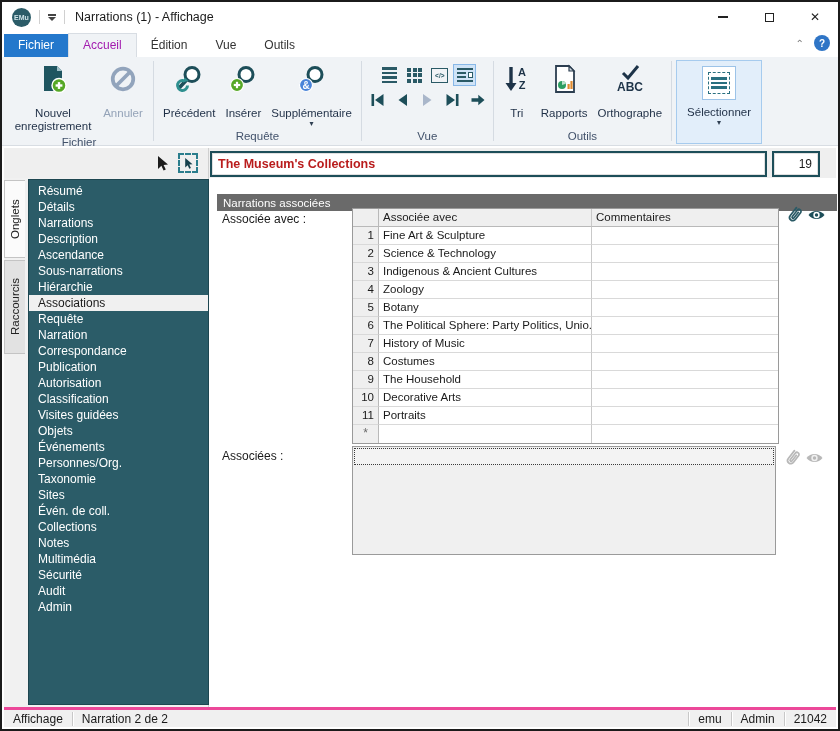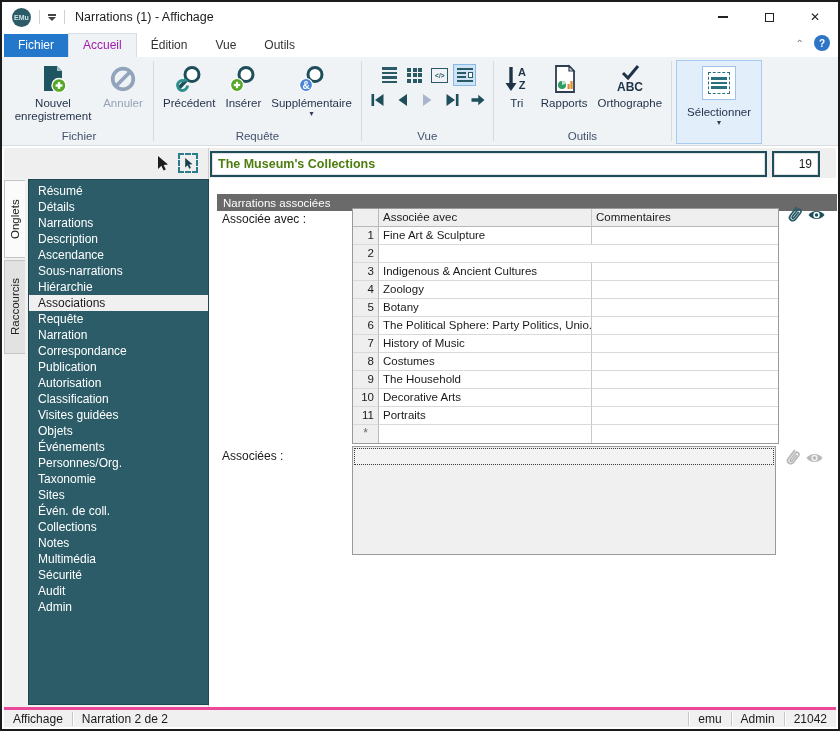--- a/index.html
+++ b/index.html
@@ -30,21 +30,21 @@
   .tabrow-right { position:absolute; right:8px; top:3px; display:flex; align-items:center; gap:10px; }
   .chev-up { color:#777; font-size:10px; }
   .help-btn { width:16px; height:16px; border-radius:50%; background:#2f75c6; color:#fff; font-size:10px; font-weight:bold; display:flex; align-items:center; justify-content:center; }
 
   
   .ribbon { height:89px; background:#f0f3f6; border-bottom:1px solid #d8dde3; display:flex; align-items:stretch; padding:2px 0 0 4px; }
   .rgroup { display:flex; flex-direction:column; align-items:center; padding:1px 3px 0; }
   .rbuttons { flex:1; display:flex; align-items:flex-start; }
   .rbtn { display:flex; flex-direction:column; align-items:center; padding:3px 5px 1px; text-align:center; }
   .ricon { height:32px; display:flex; align-items:center; justify-content:center; }
-  .rlabel { font-size:11.5px; color:#1f2f46; line-height:13px; margin-top:2px; }
+  .rlabel { font-size:11.5px; color:#1f2f46; line-height:13px; margin-top:12px; }
   .rbtn.disabled .rlabel { color:#94a3b8; }
   .caret { font-size:8px; color:#2f3f52; line-height:6px; margin-top:1px; }
   .rgroup-label { font-size:11.5px; color:#42526b; padding:2px 0 3px; }
   .rsep { width:1px; background:#d5dbe2; margin:2px 1px 4px; }
 
   .vue-stack { display:flex; flex-direction:column; gap:3px; padding-top:4px; }
   .vue-row { display:flex; gap:2px; justify-content:center; }
   .vbtn { width:23px; height:22px; display:flex; align-items:center; justify-content:center; }
   .vbtn.selected { background:#cfe3f7; border:1px solid #88b8e8; }
   .ic-list { display:flex; flex-direction:column; gap:2px; }
@@ -73,21 +73,21 @@
   .vtab { width:21px; display:flex; align-items:center; justify-content:center; writing-mode:vertical-rl; transform:rotate(180deg); font-size:11.5px; color:#222; border:1px solid #c4c4c4; border-left:none; }
   .vtab.active { height:78px; background:#fbfbfb; }
   .vtab.inactive { height:94px; background:#e2e2e2; }
   .side-list { position:absolute; left:24px; top:31px; width:181px; height:526px; background:#2b5c68; border:1px solid #1d4650; padding-top:3px; overflow:hidden; }
   .side-item { height:16px; line-height:16px; color:#fff; padding-left:9px; font-size:12px; white-space:nowrap; }
   .side-item.selected { background:#f0f0f0; color:#1a1a1a; }
 
   .rightpane { position:relative; flex:1; background:#fff; }
   .rp-strip { position:absolute; top:0; left:0; right:0; height:30px; background:#efefef; }
   .rec-title-box { position:absolute; top:3px; left:1px; width:557px; height:26px; border:2px solid #1d4e59; background:#fff; display:flex; align-items:center; padding:0 6px; box-shadow:inset 0 0 0 1px #e0e0e0; }
-  .rec-title { font-size:12.5px; font-weight:bold; color:#4d7c0f; }
+  .rec-title { font-size:12.5px; font-weight:bold; color:#b91c1c; }
   .rec-count-box { position:absolute; top:3px; left:563px; width:48px; height:26px; border:2px solid #1d4e59; background:#fff; display:flex; align-items:center; justify-content:flex-end; padding:0 6px; box-shadow:inset 0 0 0 1px #e0e0e0; font-size:12px; }
   .section-bar { position:absolute; top:46px; left:8px; width:620px; height:17px; background:#6a6a6a; color:#fff; font-size:11.5px; display:flex; align-items:center; padding-left:6px; }
   .field-label { position:absolute; font-size:12px; color:#1a1a1a; }
 
   .grid { position:absolute; top:60px; left:143px; width:427px; border:1px solid #9a9a9a; background:#fff; font-size:11.5px; }
   .trow { display:flex; height:18px; }
   .trow .cell { border-right:1px solid #c9c9c9; border-bottom:1px solid #d9d9d9; line-height:17px; padding:0 4px; overflow:hidden; white-space:nowrap; }
   .trow .num { width:26px; background:#efefef; text-align:right; border-right:1px solid #b9b9b9; }
   .trow .c1 { width:213px; }
   .trow .c2 { flex:1; border-right:none; }
@@ -444,20 +444,21 @@
         <div>
 
             <div class="trow">
               <div class="cell num">1</div>
               <div class="cell c1">Fine Art &amp; Sculpture</div>
               <div class="cell c2"></div>
             </div>
 
             <div class="trow">
               <div class="cell num">2</div>
+              <div class="cell c1">Science &amp; Technology</div>
               <div class="cell c2"></div>
             </div>
 
             <div class="trow">
               <div class="cell num">3</div>
               <div class="cell c1">Indigenous &amp; Ancient Cultures</div>
               <div class="cell c2"></div>
             </div>
 
             <div class="trow">

